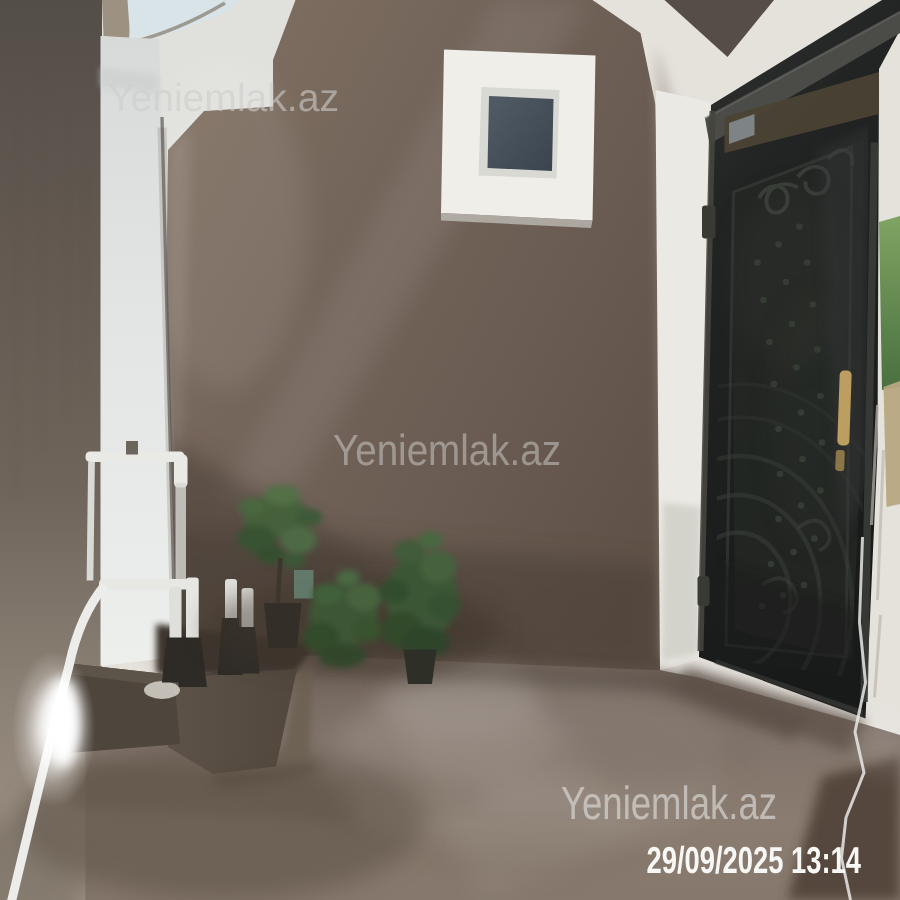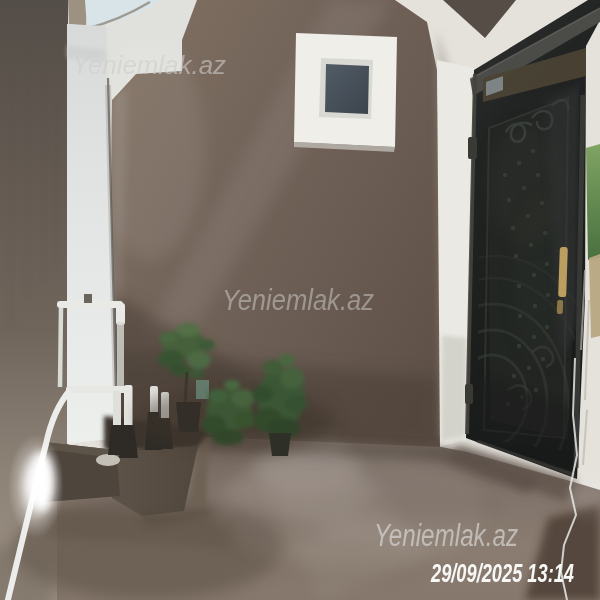--- a/index.html
+++ b/index.html
@@ -1,16 +1,16 @@
 <!DOCTYPE html>
 <html><head>
 <meta charset="utf-8">
 <style>
   html,body{margin:0;padding:0;background:#888;}
-  #scene{position:relative;width:600px;height:600px;overflow:hidden;font-family:"Liberation Sans", sans-serif;filter:blur(0.5px);font-style:italic;}
+  #scene{position:relative;width:600px;height:600px;overflow:hidden;font-family:"Liberation Sans", sans-serif;filter:blur(0.5px);}
 </style>
 </head>
 <body>
 <div id="scene">
 <svg width="600" height="600" viewBox="0 0 600 600">
 <defs>
   <linearGradient id="gLeftWall" x1="0" y1="0" x2="0" y2="1">
     <stop offset="0" stop-color="#544e48"></stop>
     <stop offset="0.3" stop-color="#645a52"></stop>
     <stop offset="0.55" stop-color="#6f655b"></stop>

